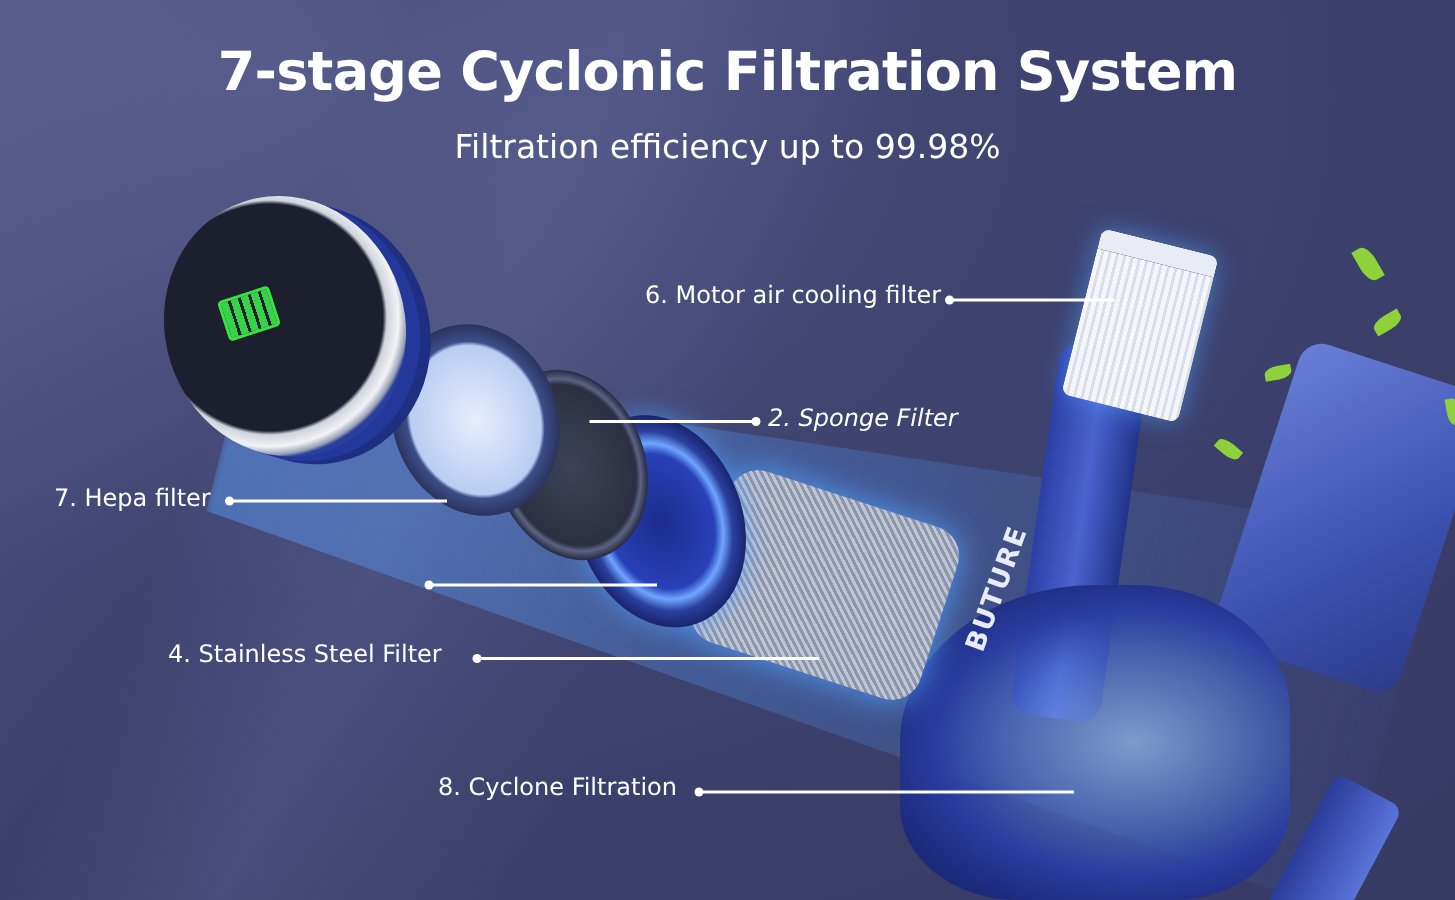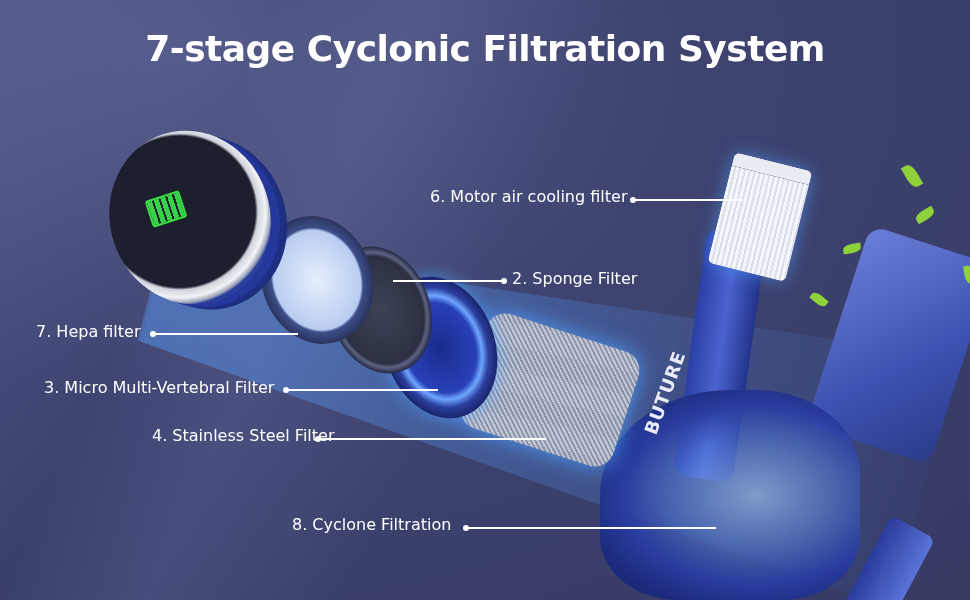--- a/index.html
+++ b/index.html
@@ -100,37 +100,37 @@
   <div class="battery"></div>
   <div class="brand">BUTURE</div>
 
   <div class="leaf" style="left:900px;top:170px;transform:rotate(60deg);width:24px;height:12px;"></div>
   <div class="leaf" style="left:915px;top:210px;transform:rotate(-30deg);width:20px;height:10px;"></div>
   <div class="leaf" style="left:843px;top:244px;transform:rotate(-10deg);"></div>
   <div class="leaf" style="left:810px;top:295px;transform:rotate(40deg);"></div>
   <div class="leaf" style="left:960px;top:270px;transform:rotate(80deg);"></div>
 
   <div class="title">7-stage Cyclonic Filtration System</div>
+  <div class="subtitle">Filtration efficiency up to 99.98%</div>
 
   <div class="callout" style="left:430px;top:187px;">6. Motor air cooling filter</div>
   <div class="dot" style="left:630px;top:197px;"></div>
   <div class="line" style="left:633px;top:199px;width:110px;"></div>
 
   <div class="line" style="left:393px;top:280px;width:110px;"></div>
   <div class="dot" style="left:501px;top:278px;"></div>
-  <div class="callout" style="left:512px;top:269px;">2. Sponge Filter</div>
+  <div class="callout" style="left:512px;top:269px;font-style:italic;">2. Sponge Filter</div>
 
   <div class="callout" style="left:36px;top:322px;">7. Hepa filter</div>
   <div class="dot" style="left:150px;top:331px;"></div>
   <div class="line" style="left:153px;top:333px;width:145px;"></div>
 
-  <div class="callout" style="left:44px;top:378px;">3. Micro Multi-Vertebral Filter</div>
   <div class="dot" style="left:283px;top:387px;"></div>
   <div class="line" style="left:286px;top:389px;width:152px;"></div>
 
-  <div class="callout" style="left:112px;top:426px;margin-left:40px;">4. Stainless Steel Filter</div>
+  <div class="callout" style="left:112px;top:426px;">4. Stainless Steel Filter</div>
   <div class="dot" style="left:315px;top:436px;"></div>
   <div class="line" style="left:318px;top:438px;width:228px;"></div>
 
   <div class="callout" style="left:292px;top:515px;">8. Cyclone Filtration</div>
   <div class="dot" style="left:463px;top:525px;"></div>
   <div class="line" style="left:466px;top:527px;width:250px;"></div>
 </div>
 
 </body></html>

